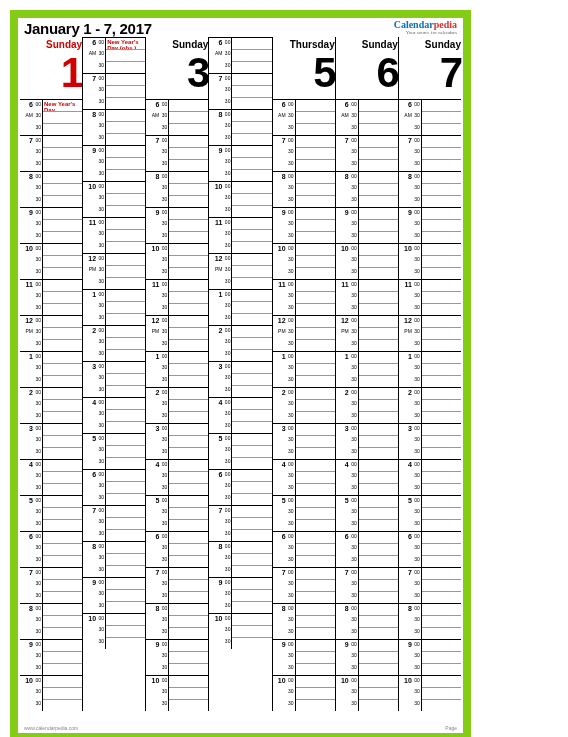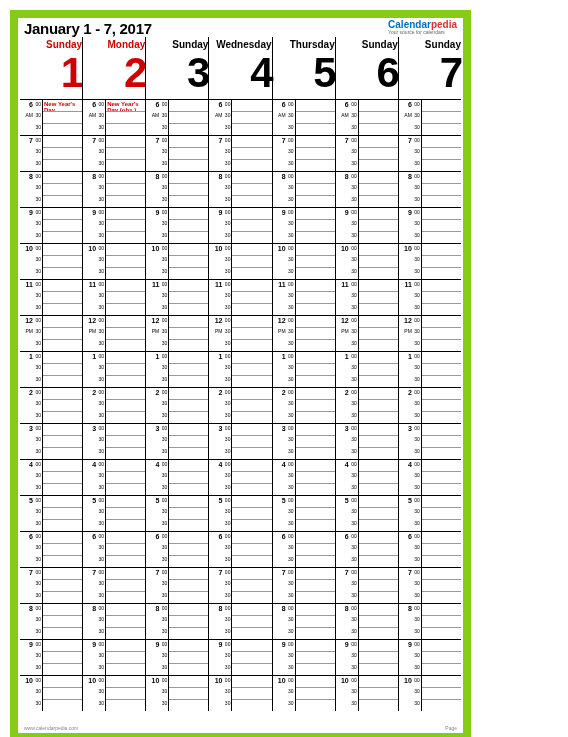--- a/index.html
+++ b/index.html
@@ -24,21 +24,23 @@
     align-items: flex-start;
     padding: 2px 6px 0 6px;
   }
   .title {
     font-size: 15px;
     font-weight: bold;
     color: #000;
     letter-spacing: -0.3px;
   }
   .brand {
+    text-align: right;
     line-height: 1;
+    font-family: Liberation Serif, serif;
   }
   .brand-line1 { font-size: 10px; font-weight: bold; }
   .brand-line1 .c1 { color: #0070c0; }
   .brand-line1 .c2 { color: #e03030; }
   .brand-tag { font-size: 5px; color: #666; }
   .grid {
     display: flex;
     padding: 0 2px;
   }
   .col {
@@ -439,24 +441,20 @@
             </div>
             <div class="slotcol">
               <div class="slot"></div>
               <div class="slot"></div>
               <div class="slot"></div>
             </div>
           </div>
         </div>
       </div>
       <div class="col">
-        <div class="col-head">
-          <div class="dayname red">Monday</div>
-          <div class="daynum red">2</div>
-        </div>
         <div class="hours">
           <div class="hourblock">
             <div class="timecol-split">
               <div class="tc-row1">
                 <div class="hrnum">6</div>
                 <div class="oo">00</div>
               </div>
               <div class="tc-row2">
                 <div class="ampm">AM</div>
                 <div class="oo">30</div>
@@ -1067,24 +1065,20 @@
             </div>
             <div class="slotcol">
               <div class="slot"></div>
               <div class="slot"></div>
               <div class="slot"></div>
             </div>
           </div>
         </div>
       </div>
       <div class="col">
-        <div class="col-head">
-          <div class="dayname">Wednesday</div>
-          <div class="daynum">4</div>
-        </div>
         <div class="hours">
           <div class="hourblock">
             <div class="timecol-split">
               <div class="tc-row1">
                 <div class="hrnum">6</div>
                 <div class="oo">00</div>
               </div>
               <div class="tc-row2">
                 <div class="ampm">AM</div>
                 <div class="oo">30</div>

